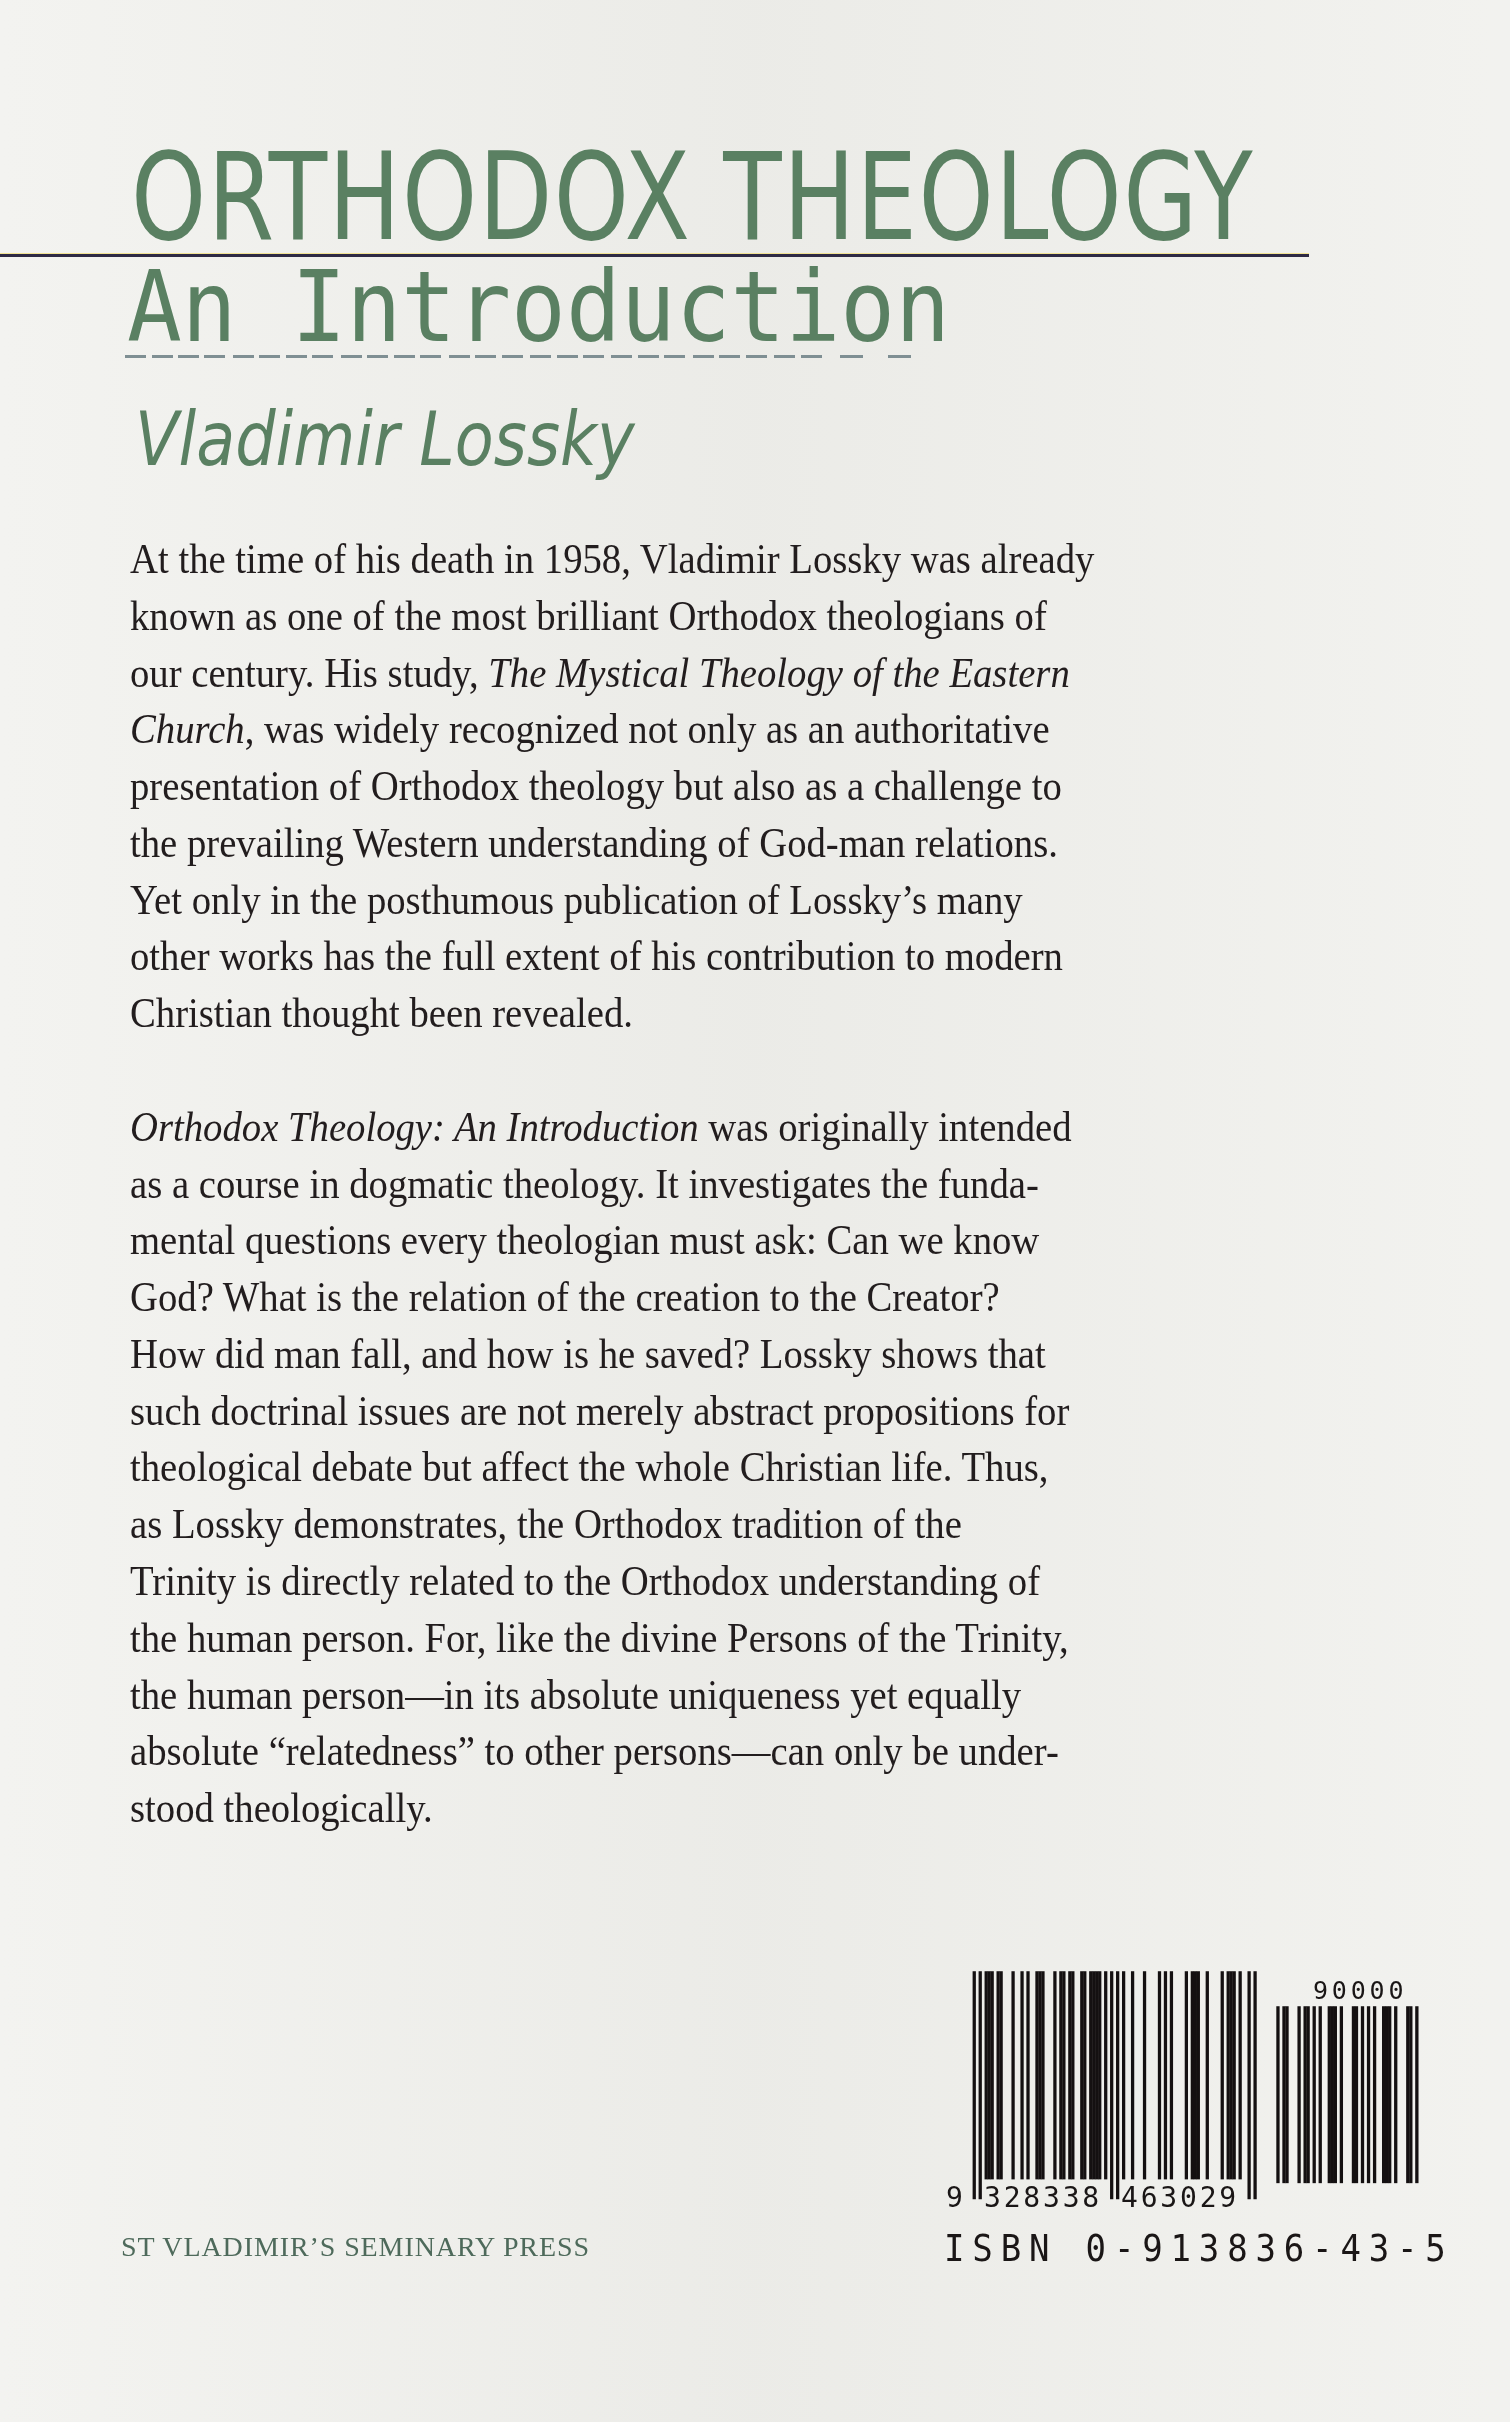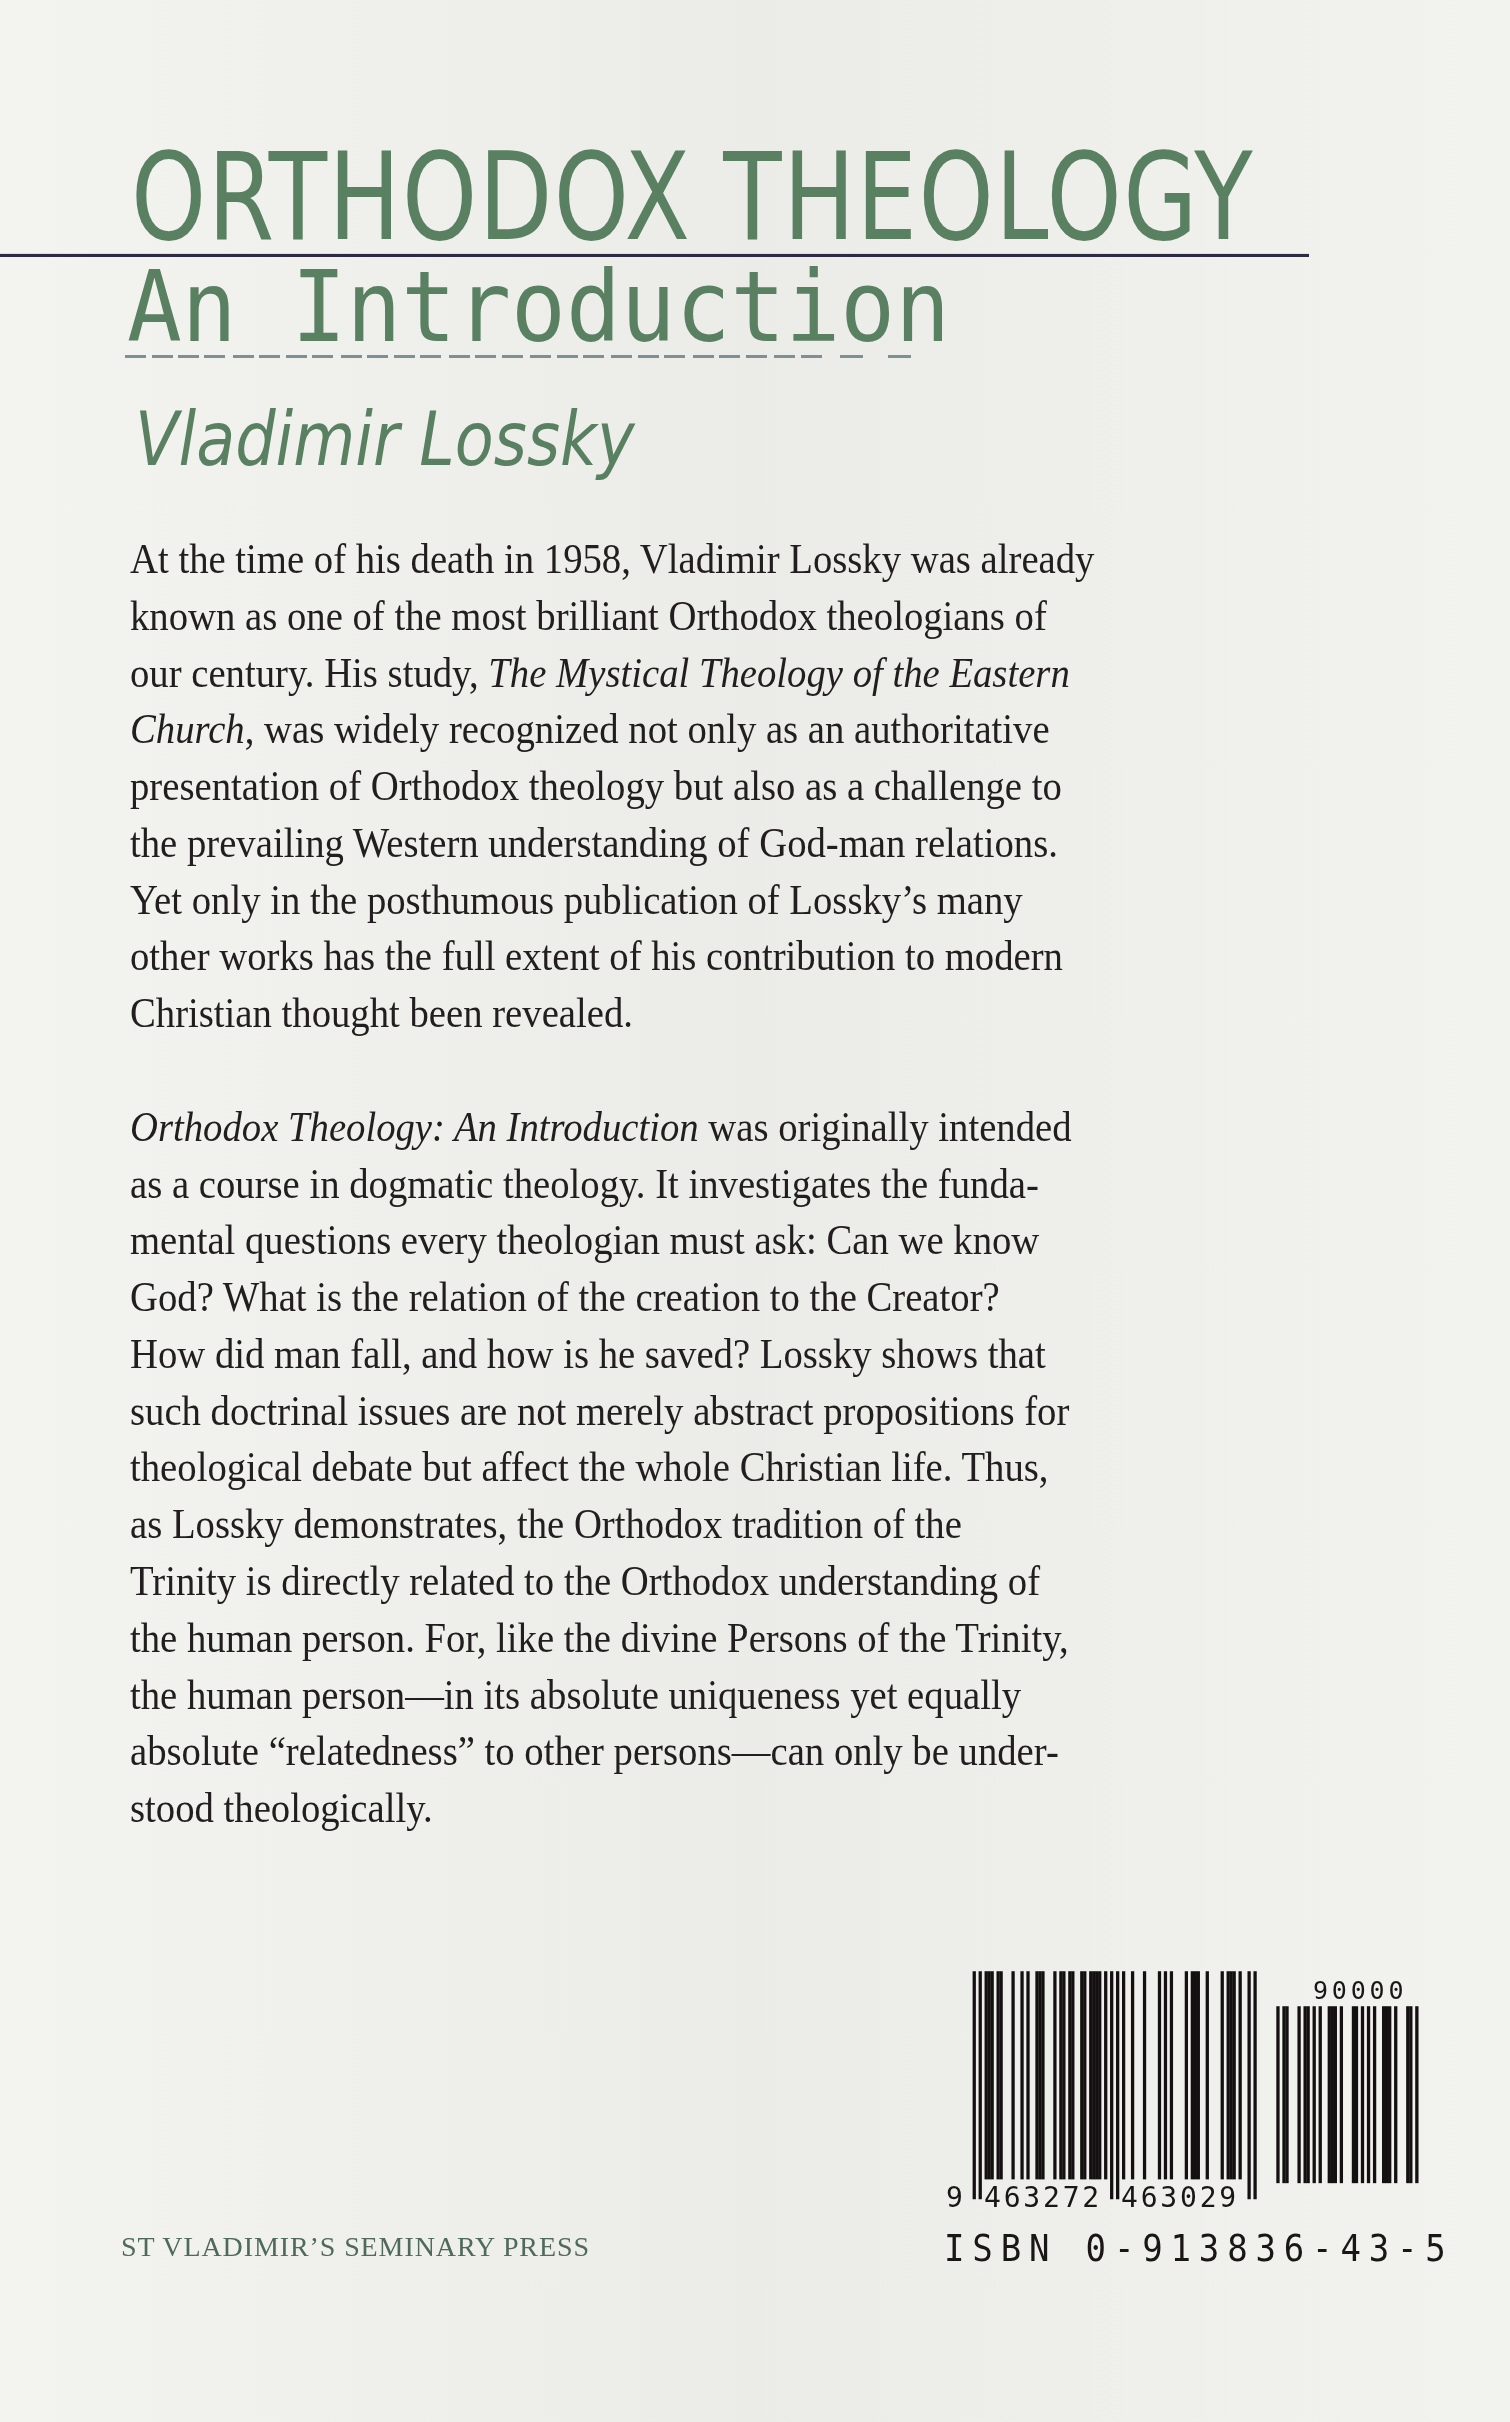--- a/index.html
+++ b/index.html
@@ -212,16 +212,16 @@
       <rect x="1463.89" y="2120" width="3.49" height="187" fill="#141011"></rect>
       <rect x="1467.09" y="2120" width="3.49" height="187" fill="#141011"></rect>
       <rect x="1473.47" y="2120" width="3.49" height="187" fill="#141011"></rect>
       <rect x="1486.23" y="2120" width="3.49" height="187" fill="#141011"></rect>
       <rect x="1489.43" y="2120" width="3.49" height="187" fill="#141011"></rect>
       <rect x="1495.81" y="2120" width="3.49" height="187" fill="#141011"></rect>
     </svg>
 </div>
 <div id="addon-digits" class="bc-text">90000</div>
 <div id="ean-first" class="bc-text">9</div>
-<div id="ean-left" class="bc-text">463272</div>
+<div id="ean-left" class="bc-text">328338</div>
 <div id="ean-right" class="bc-text">463029</div>
 <div id="isbn" class="abs">ISBN 0-913836-43-5</div>
 
 
 </body></html>

